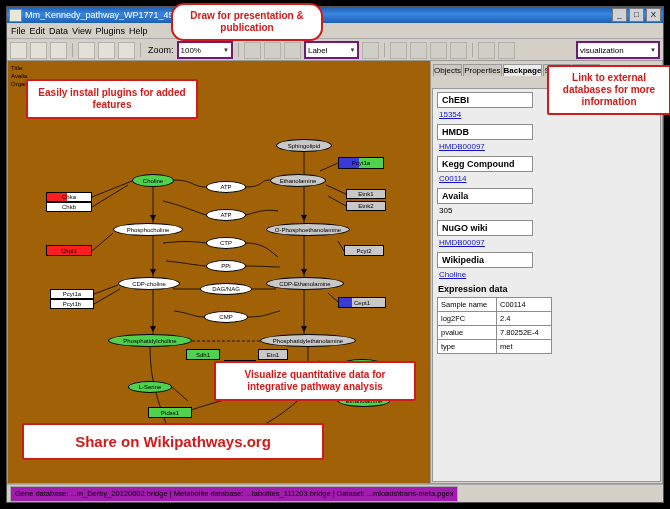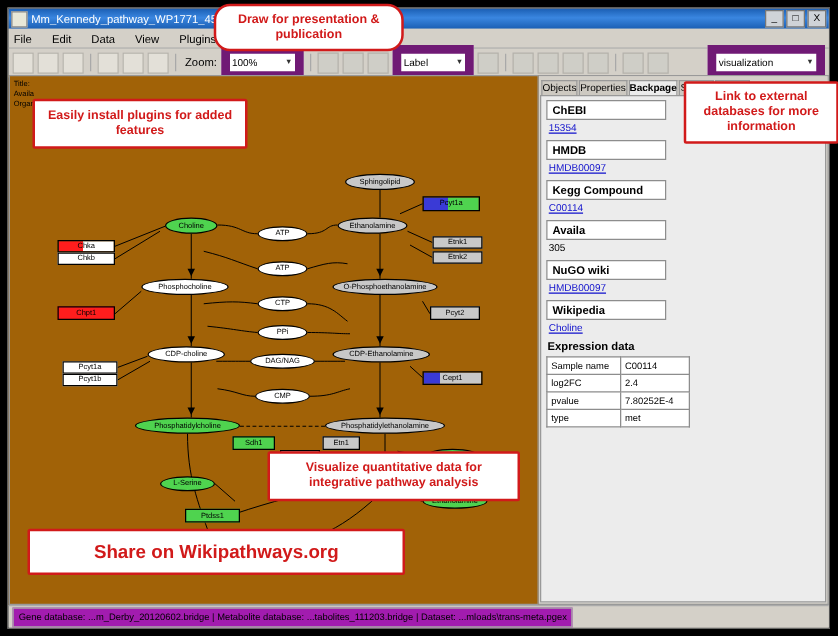--- a/index.html
+++ b/index.html
@@ -9,31 +9,31 @@
   
   .titlebar{height:16px;background:linear-gradient(to bottom,#1b5fb4,#3a86e0 45%,#1b5fb4);
             display:flex;align-items:center;padding:0 2px;color:#fff;font-size:9px;}
   .titlebar .tb-icon{width:11px;height:11px;background:#e8e8d8;border:1px solid #888;margin-right:3px;}
   .titlebar .tb-text{flex:1;white-space:nowrap;overflow:hidden;text-overflow:ellipsis;font-size:9px;}
   .tb-btns{display:flex;gap:2px;}
   .tb-btn{width:13px;height:12px;background:#cfd3d8;border:1px solid #777;font-size:8px;line-height:11px;text-align:center;color:#000;}
 
   
   .menubar{height:15px;background:#d4d0c8;border-bottom:1px solid #aaa;display:flex;align-items:center;
-           padding-left:4px;font-size:9px;gap:16px;}
+           padding-left:4px;font-size:9px;gap:4px;}
   .menubar span{cursor:default;}
 
   
   .toolbar{height:22px;background:#d4d0c8;border-bottom:1px solid #aaa;display:flex;align-items:center;
            padding:0 3px;gap:3px;font-size:9px;}
   .tbtn{width:15px;height:15px;border:1px solid #b5b2ab;background:#e3e0d8;display:inline-block;}
   .tbtn.g{background:#cfcec7;}
   .sep{width:1px;height:14px;background:#a9a9a9;margin:0 2px;}
   .zoomlbl{font-size:9px;margin-left:2px;}
-  .combo{height:14px;border:7px solid #701a75;background:#fff;font-size:8px;
+  .combo{height:14px;border:2px solid #701a75;background:#fff;font-size:8px;
          display:inline-flex;align-items:center;padding:0 2px;min-width:42px;justify-content:space-between;gap:22px;}
   .combo .arw{font-size:6px;color:#333;}
   .rightcombo{margin-left:auto;min-width:76px;}
 
   
   .main{position:absolute;top:53px;left:0;right:0;bottom:18px;display:flex;}
   .leftpane{position:relative;width:424px;background:#a16207;border:1px solid #999;box-sizing:border-box;overflow:hidden;}
   .rightpane{flex:1;background:#d4d0c8;border:1px solid #999;border-left:none;box-sizing:border-box;
              display:flex;flex-direction:column;}
 
@@ -44,21 +44,21 @@
   .node{position:absolute;box-sizing:border-box;font-size:6px;line-height:1;display:flex;
         align-items:center;justify-content:center;border:1px solid #000;color:#000;text-align:center;}
   .ell{border-radius:50%;background:#fff;}
   .rect{background:#c8c8c8;}
   svg.edges{position:absolute;left:0;top:0;width:424px;height:428px;}
 
   
   .tabbar{display:flex;align-items:flex-end;height:15px;background:#d4d0c8;padding-left:2px;gap:1px;}
   .tab{font-size:8px;padding:1px 0;border:1px solid #999;border-bottom:none;background:#cdc9c1;}
   .tab.active{background:#ececec;font-weight:bold;}
-  .rpbody{flex:1;background:#ececec;border:1px solid #999;margin:0 1px 1px 1px;overflow:hidden;position:relative;padding:3px 4px;}
+  .rpbody{flex:1;background:#ececec;border:1px solid #999;margin:12px 1px 1px 1px;overflow:hidden;position:relative;padding:3px 4px;}
   .dbhead{border:1px solid #8d8d8d;background:#fff;font-weight:bold;font-size:9px;padding:2px 4px;margin-bottom:2px;width:86px;}
   .dblink{color:#1111cc;text-decoration:underline;font-size:8px;margin:0 0 5px 2px;}
   .dbplain{font-size:8px;margin:0 0 5px 2px;}
   .exprhead{font-weight:bold;font-size:9px;margin:4px 0 3px 1px;}
   .geneid{font-size:7.5px;margin:0 0 2px 1px;}
   table.exprtbl{border-collapse:collapse;font-size:7.5px;}
   table.exprtbl td{border:1px solid #8d8d8d;background:#fff;padding:1px 3px;height:11px;}
   table.exprtbl td.c1{width:52px;}
   table.exprtbl td.c2{width:48px;}
 

